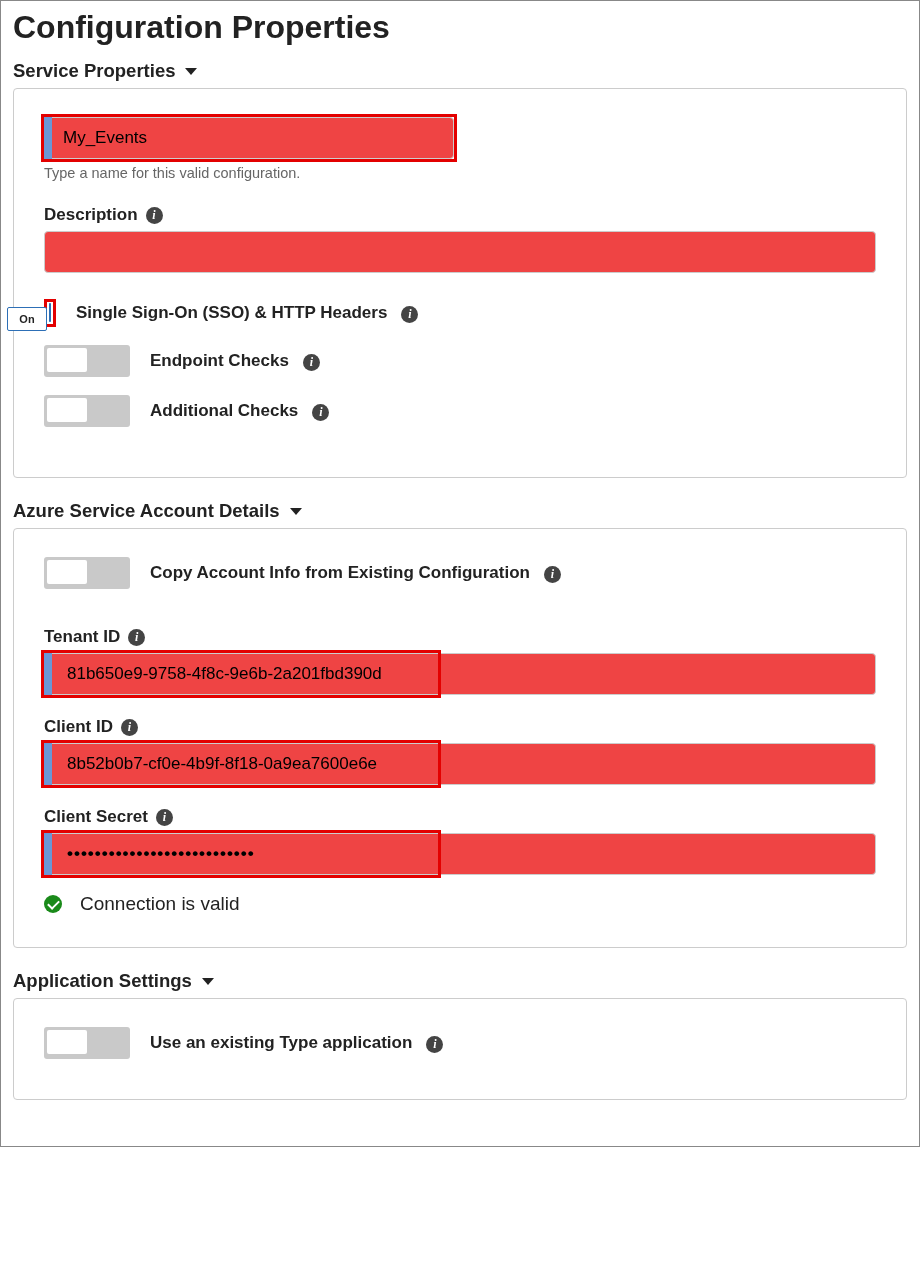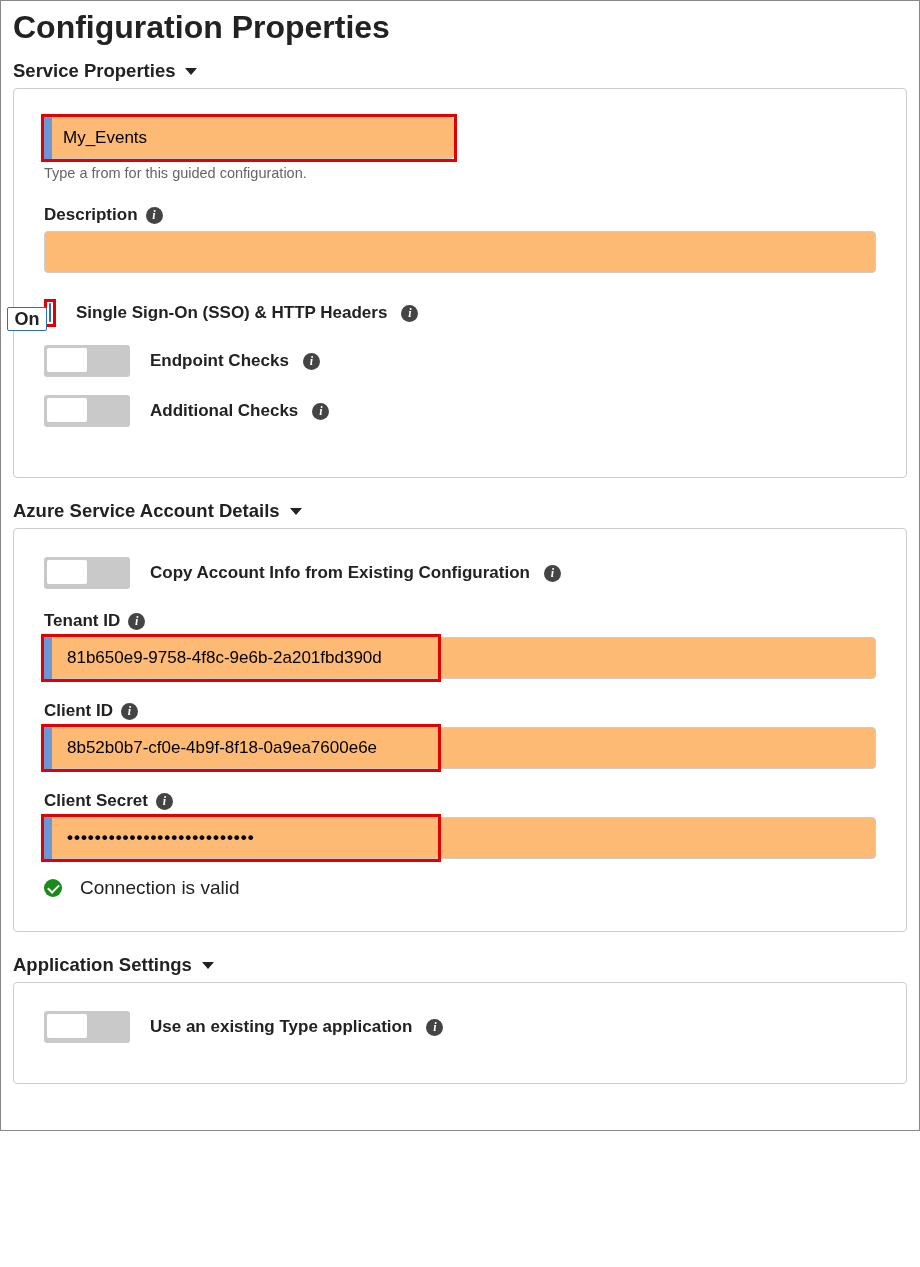--- a/index.html
+++ b/index.html
@@ -48,21 +48,21 @@
       font-size: 14.5px;
       margin-top: 6px;
     }
     input.text-input {
       width: 100%;
       font-size: 17px;
       padding: 10px 12px;
       border: 1px solid #ccc;
       border-radius: 4px;
       outline: none;
-      background: #fdba74;
+      background: #ef4444;
     }
     .field-with-full-border {
       position: relative;
     }
     .fullborder-red-narrow {
       position: absolute;
       top: -3px; left: -3px;
       width: 400px; bottom: -3px;
       border: 3px solid #e30000;
       pointer-events: none;
@@ -103,35 +103,35 @@
     .toggle .knob {
       position: absolute;
       top: 3px;
       width: 40px;
       height: 24px;
       background: #fff;
       border-radius: 2px;
       display: flex;
       align-items: center;
       justify-content: center;
-      font-size: 18px;
+      font-size: 11px;
       font-weight: 700;
     }
     .toggle.on .knob {
       right: 3px;
       border: 1px solid #2d6fb6;
     }
     .toggle.off .knob {
       left: 3px;
     }
     .toggle-label {
       font-size: 17px;
       font-weight: 700;
       display: flex;
-      align-items: center;
+      align-items: flex-end;
       gap: 14px;
     }
     .info-icon {
       width: 17px;
       height: 17px;
       border-radius: 50%;
       background: #444;
       color: #fff;
       display: inline-flex;
       align-items: center;
@@ -203,21 +203,21 @@
   </div>
 
   <div class="panel">
 
     <div class="field-group">
       <div class="field-with-full-border" style="width:410px;">
         <input class="text-input" style="padding-left: 18px;" value="My_Events">
         <div class="fullborder-accent-left"></div>
         <div class="fullborder-red-narrow" style="width:auto; right:-3px;"></div>
       </div>
-      <div class="hint">Type a from for this guided configuration.</div>
+      <div class="hint">Type a name for this valid configuration.</div>
     </div>
 
     <div class="field-group" style="margin-top:24px;">
       <div class="label-row">
         <span>Description</span>
         <span class="info-icon">i</span>
       </div>
       <input class="text-input input-plain" value="" style="">
     </div>
 
@@ -265,21 +265,21 @@
     <div class="toggle-row" style="margin-top:0;">
       <span class="toggle off">
         <span class="knob"></span>
       </span>
       <span class="toggle-label">
         <span>Copy Account Info from Existing Configuration</span>
         <span class="info-icon">i</span>
       </span>
     </div>
 
-    <div class="field-group" style="margin-top:22px;">
+    <div class="field-group" style="margin-top:38px;">
       <div class="label-row">
         <span>Tenant ID</span>
         <span class="info-icon">i</span>
       </div>
       <div class="field-with-full-border">
         <input class="text-input input-plain" style="padding-left: 22px;" value="81b650e9-9758-4f8c-9e6b-2a201fbd390d">
         <div class="fullborder-accent-left"></div>
         <div class="fullborder-red-narrow"></div>
       </div>
     </div>

